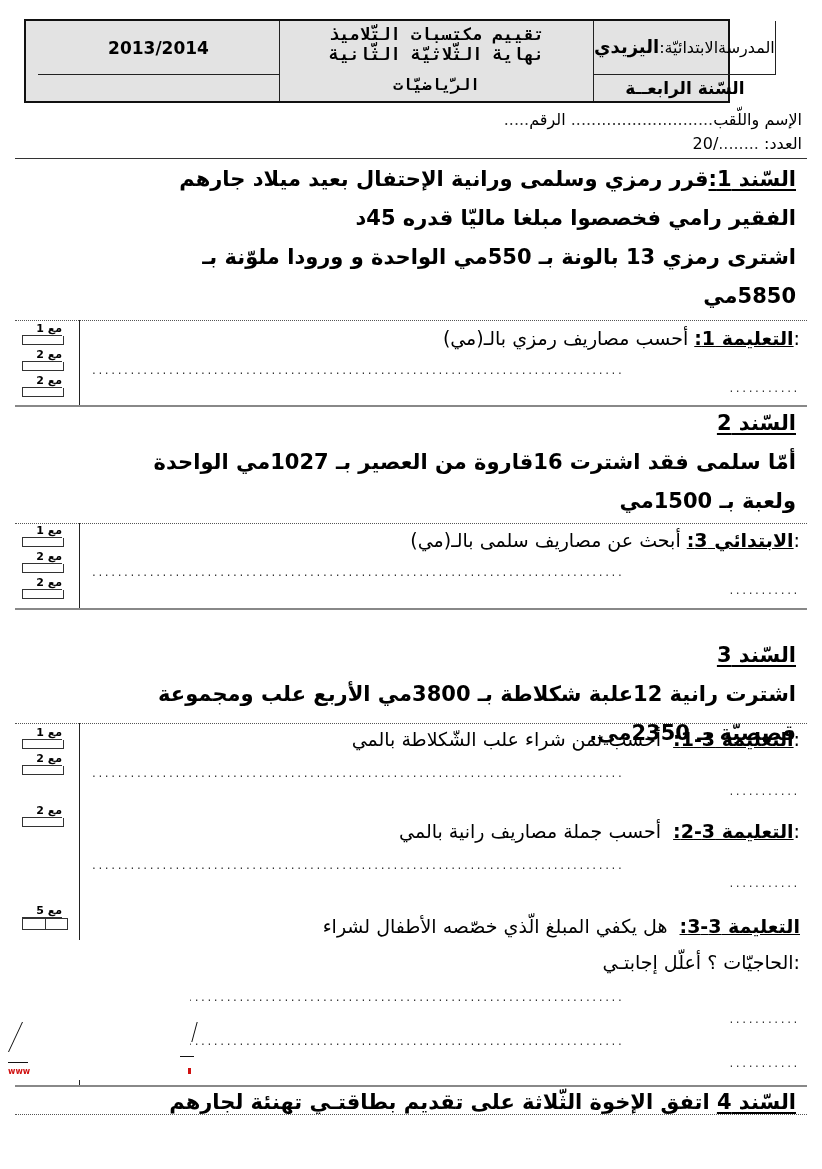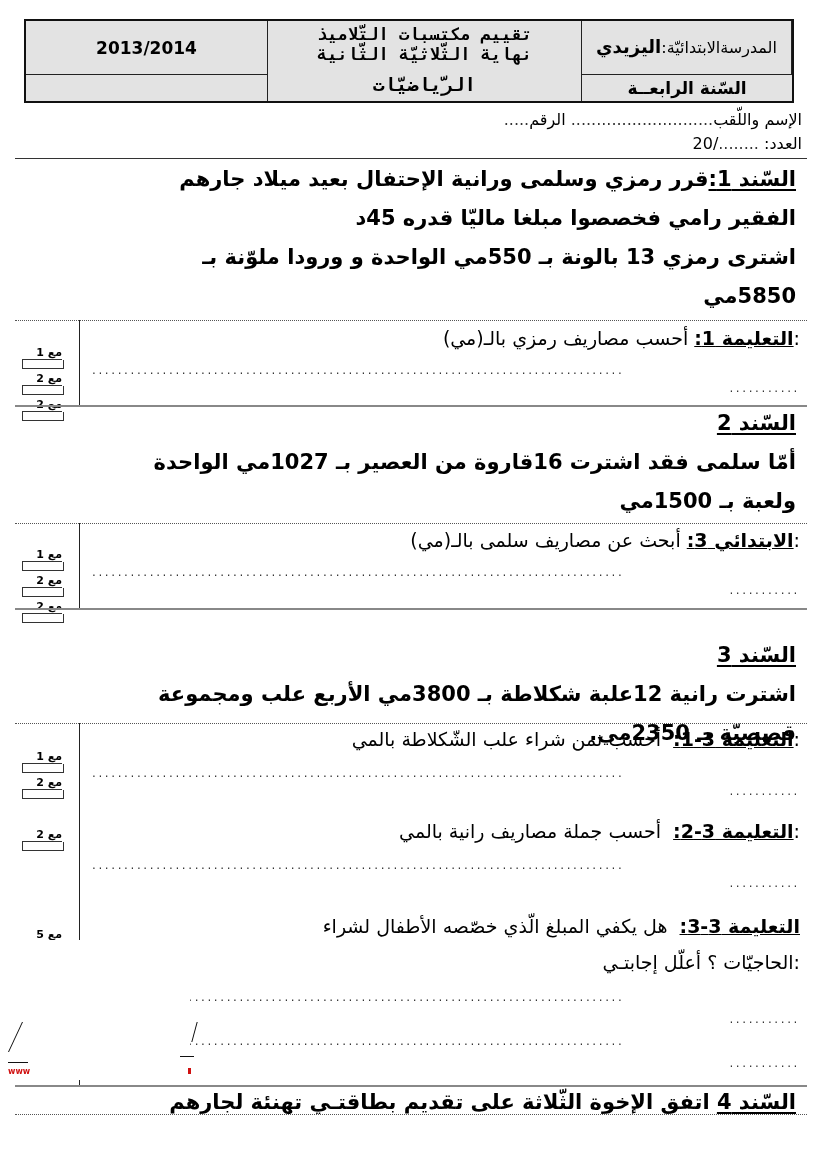--- a/index.html
+++ b/index.html
@@ -1,36 +1,37 @@
 <!DOCTYPE html>
 <html><head>
 <meta charset="utf-8">
 <style>
   html, body { margin: 0; padding: 0; background: #ffffff; }
   body {
     width: 822px; height: 1169px; position: relative; overflow: hidden;
     font-family: "DejaVu Sans", sans-serif; color: #000;
   }
   .hdr {
-    position: absolute; left: 24px; top: 19px; width: 770px; height: 84px;
+    position: absolute; left: 24px; top: 19px; width: 706px; height: 84px;
     border: 2px solid #111; background: #e3e3e3; box-sizing: border-box;
     display: grid;
     grid-template-columns: 242px 314px 1fr;
     grid-template-rows: 54px 1fr;
     direction: ltr;
+    padding-left: 12px;
   }
   .hdr .cell { border-right: 1.5px solid #222; box-sizing: border-box;
     display: flex; align-items: center; justify-content: center; text-align: center; }
   .hdr .cell:last-child { border-right: none; }
   .c-year { grid-column: 1; grid-row: 1; font-weight: bold; font-size: 17px; border-bottom: 1.5px solid #222; }
   .c-year2 { grid-column: 1; grid-row: 2; }
   .c-title { grid-column: 2; grid-row: 1 / span 2; flex-direction: column; font-weight: bold; direction: rtl; line-height: 20px; font-family: Liberation Mono, monospace; }
   .c-title .t1 { font-size: 17px; }
   .c-title .t2 { font-size: 17px; }
-  .c-title .t3 { font-size: 19px; margin-top: 10px; text-align: right; }
+  .c-title .t3 { font-size: 16px; margin-top: 10px; text-align: right; }
   .c-school { grid-column: 3; grid-row: 1; direction: rtl; font-size: 16px; line-height: 20px; border-bottom: 1.5px solid #222; border-right: none; }
   .c-school b { font-size: 18px; }
   .c-grade { grid-column: 3; grid-row: 2; font-weight: bold; font-size: 17px; direction: rtl; border-right: none; }
 
   .meta { position: absolute; right: 20px; direction: rtl; font-size: 16px; white-space: nowrap; }
   .meta .dots { letter-spacing: 1px; color: #333; }
 
   .rule { position: absolute; left: 15px; width: 792px; height: 0; }
   .rule.solid { border-top: 1.5px solid #333; }
   .rule.gray { border-top: 2px solid #888; }
@@ -42,21 +43,21 @@
 
   .vline { position: absolute; left: 79px; width: 0; border-left: 1.2px solid #222; }
 
   .task { position: absolute; left: 92px; width: 708px; direction: rtl; font-size: 19px; }
   .task .q { line-height: 26px; }
   .task .q u b { font-weight: bold; }
   .ans { direction: rtl; color: #333; font-size: 12px; letter-spacing: 2.6px; white-space: nowrap; overflow: hidden; line-height: 18px; }
   .ans.full { width: 708px; text-align: left; direction: ltr; }
   .ans.short { text-align: right; }
 
-  .scores { position: absolute; left: 22px; width: 44px; margin-top: 24px; }
+  .scores { position: absolute; left: 22px; width: 44px; }
   .score { position: relative; height: 26px; }
   .score .lbl { font-size: 11px; font-weight: bold; text-align: right; line-height: 12px; direction: rtl; border-bottom: 1px solid #333; width: 40px; }
   .score .box { width: 40px; height: 8px; border: 1px solid #333; border-top: none; box-sizing: content-box; }
   .score.split .box { width: 44px; display: flex; border-top: 1px solid #333; height: 10px; }
   .score.split .box span { flex: 1; border-right: 1px solid #333; }
   .score.split .box span:last-child { border-right: none; }
 
   .overlay { position: absolute; left: 0; top: 940px; width: 190px; height: 140px; background: #fff; }
   .wm-www { position: absolute; left: 8px; top: 1067px; color: #d01010; font-size: 8px; font-weight: bold; }
   .wm-stroke1 { position: absolute; left: 15px; top: 1022px; width: 10px; height: 30px; border-left: 1.5px solid #111; transform: skewX(-25deg); }

